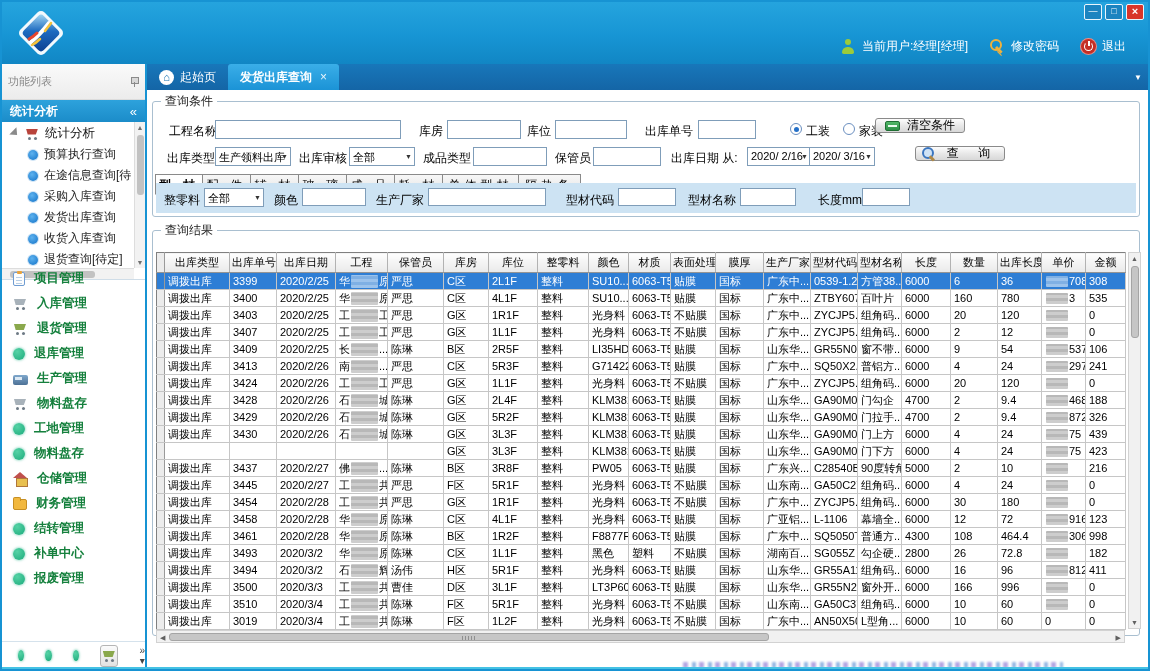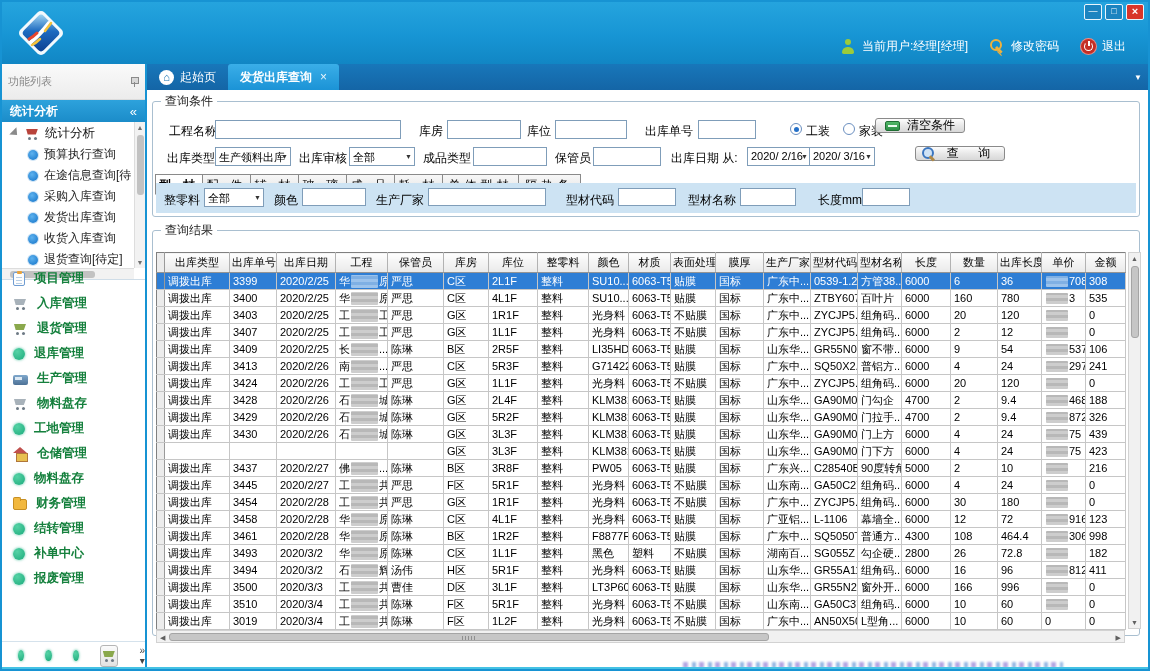--- a/index.html
+++ b/index.html
@@ -281,26 +281,26 @@
           </div>
           <div class="menu-item">
             <span class="cart-icon"></span>
             <span>物料盘存</span>
           </div>
           <div class="menu-item">
             <span class="dot-icon"></span>
             <span>工地管理</span>
           </div>
           <div class="menu-item">
+            <span class="dot-icon"></span>
+            <span>物料盘存</span>
+          </div>
+          <div class="menu-item">
             <span class="home-icon"></span>
             <span>仓储管理</span>
-          </div>
-          <div class="menu-item">
-            <span class="dot-icon"></span>
-            <span>物料盘存</span>
           </div>
           <div class="menu-item">
             <span class="folder-icon"></span>
             <span>财务管理</span>
           </div>
           <div class="menu-item">
             <span class="dot-icon"></span>
             <span>结转管理</span>
           </div>
           <div class="menu-item">

